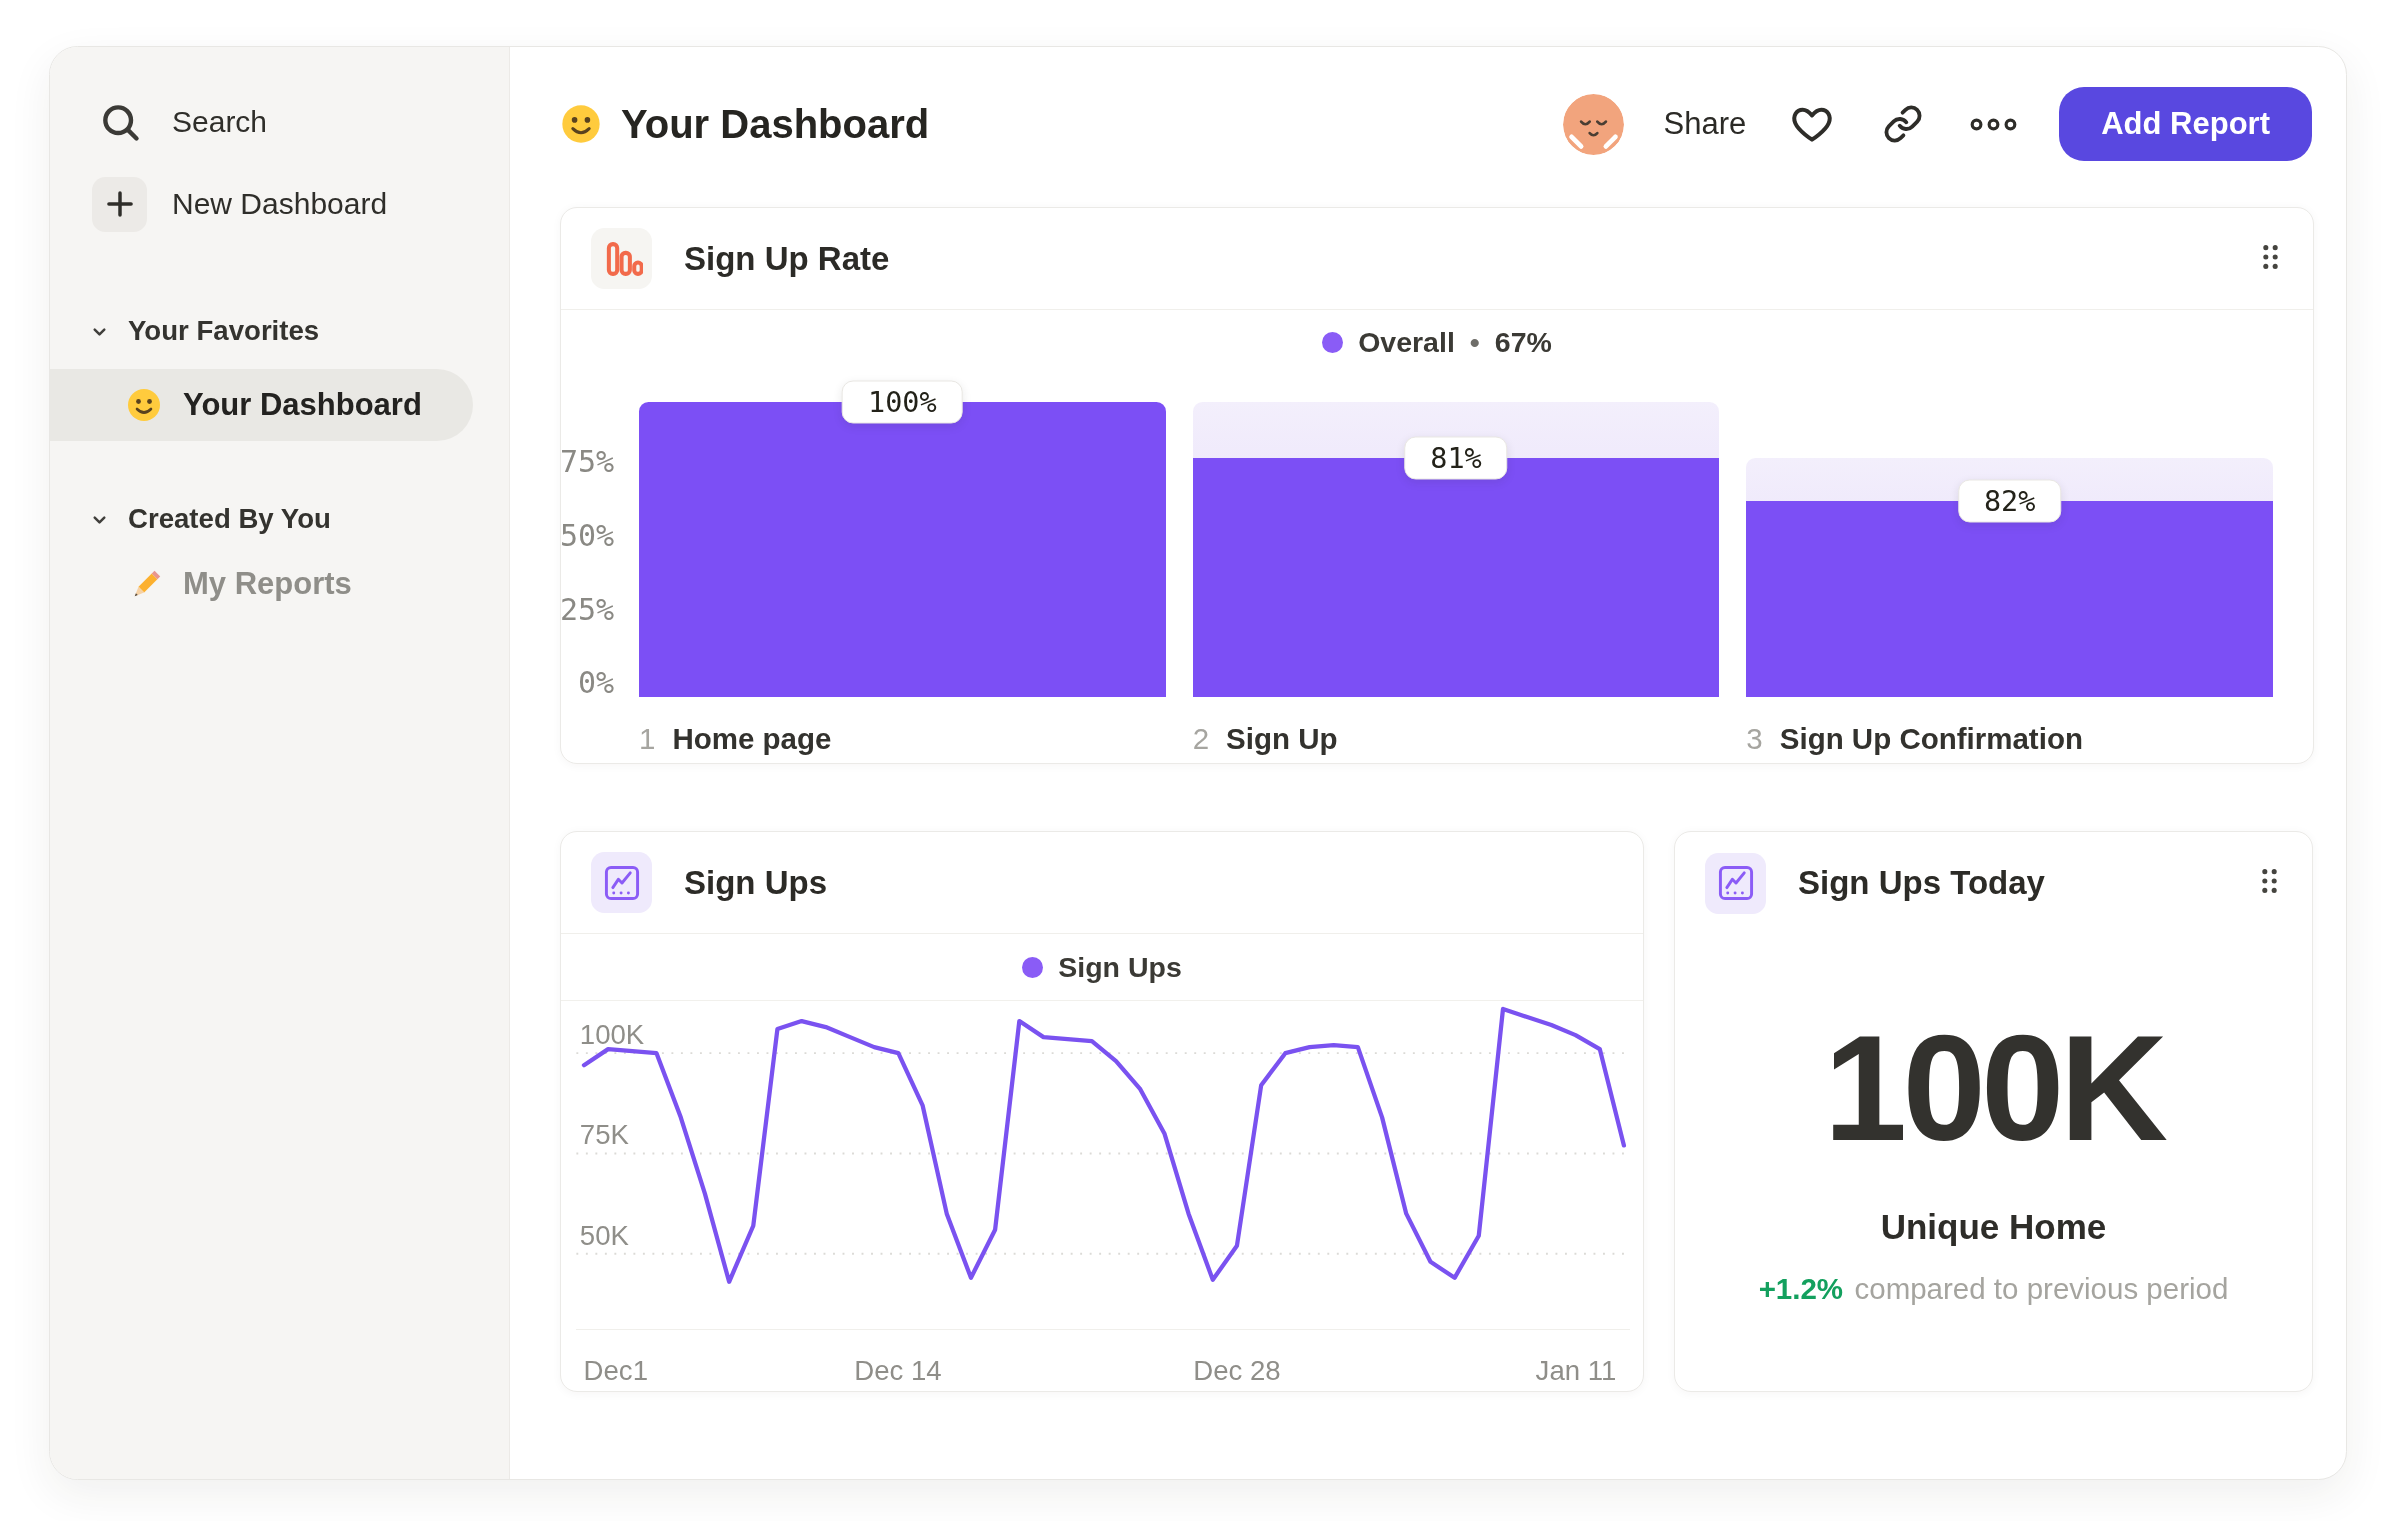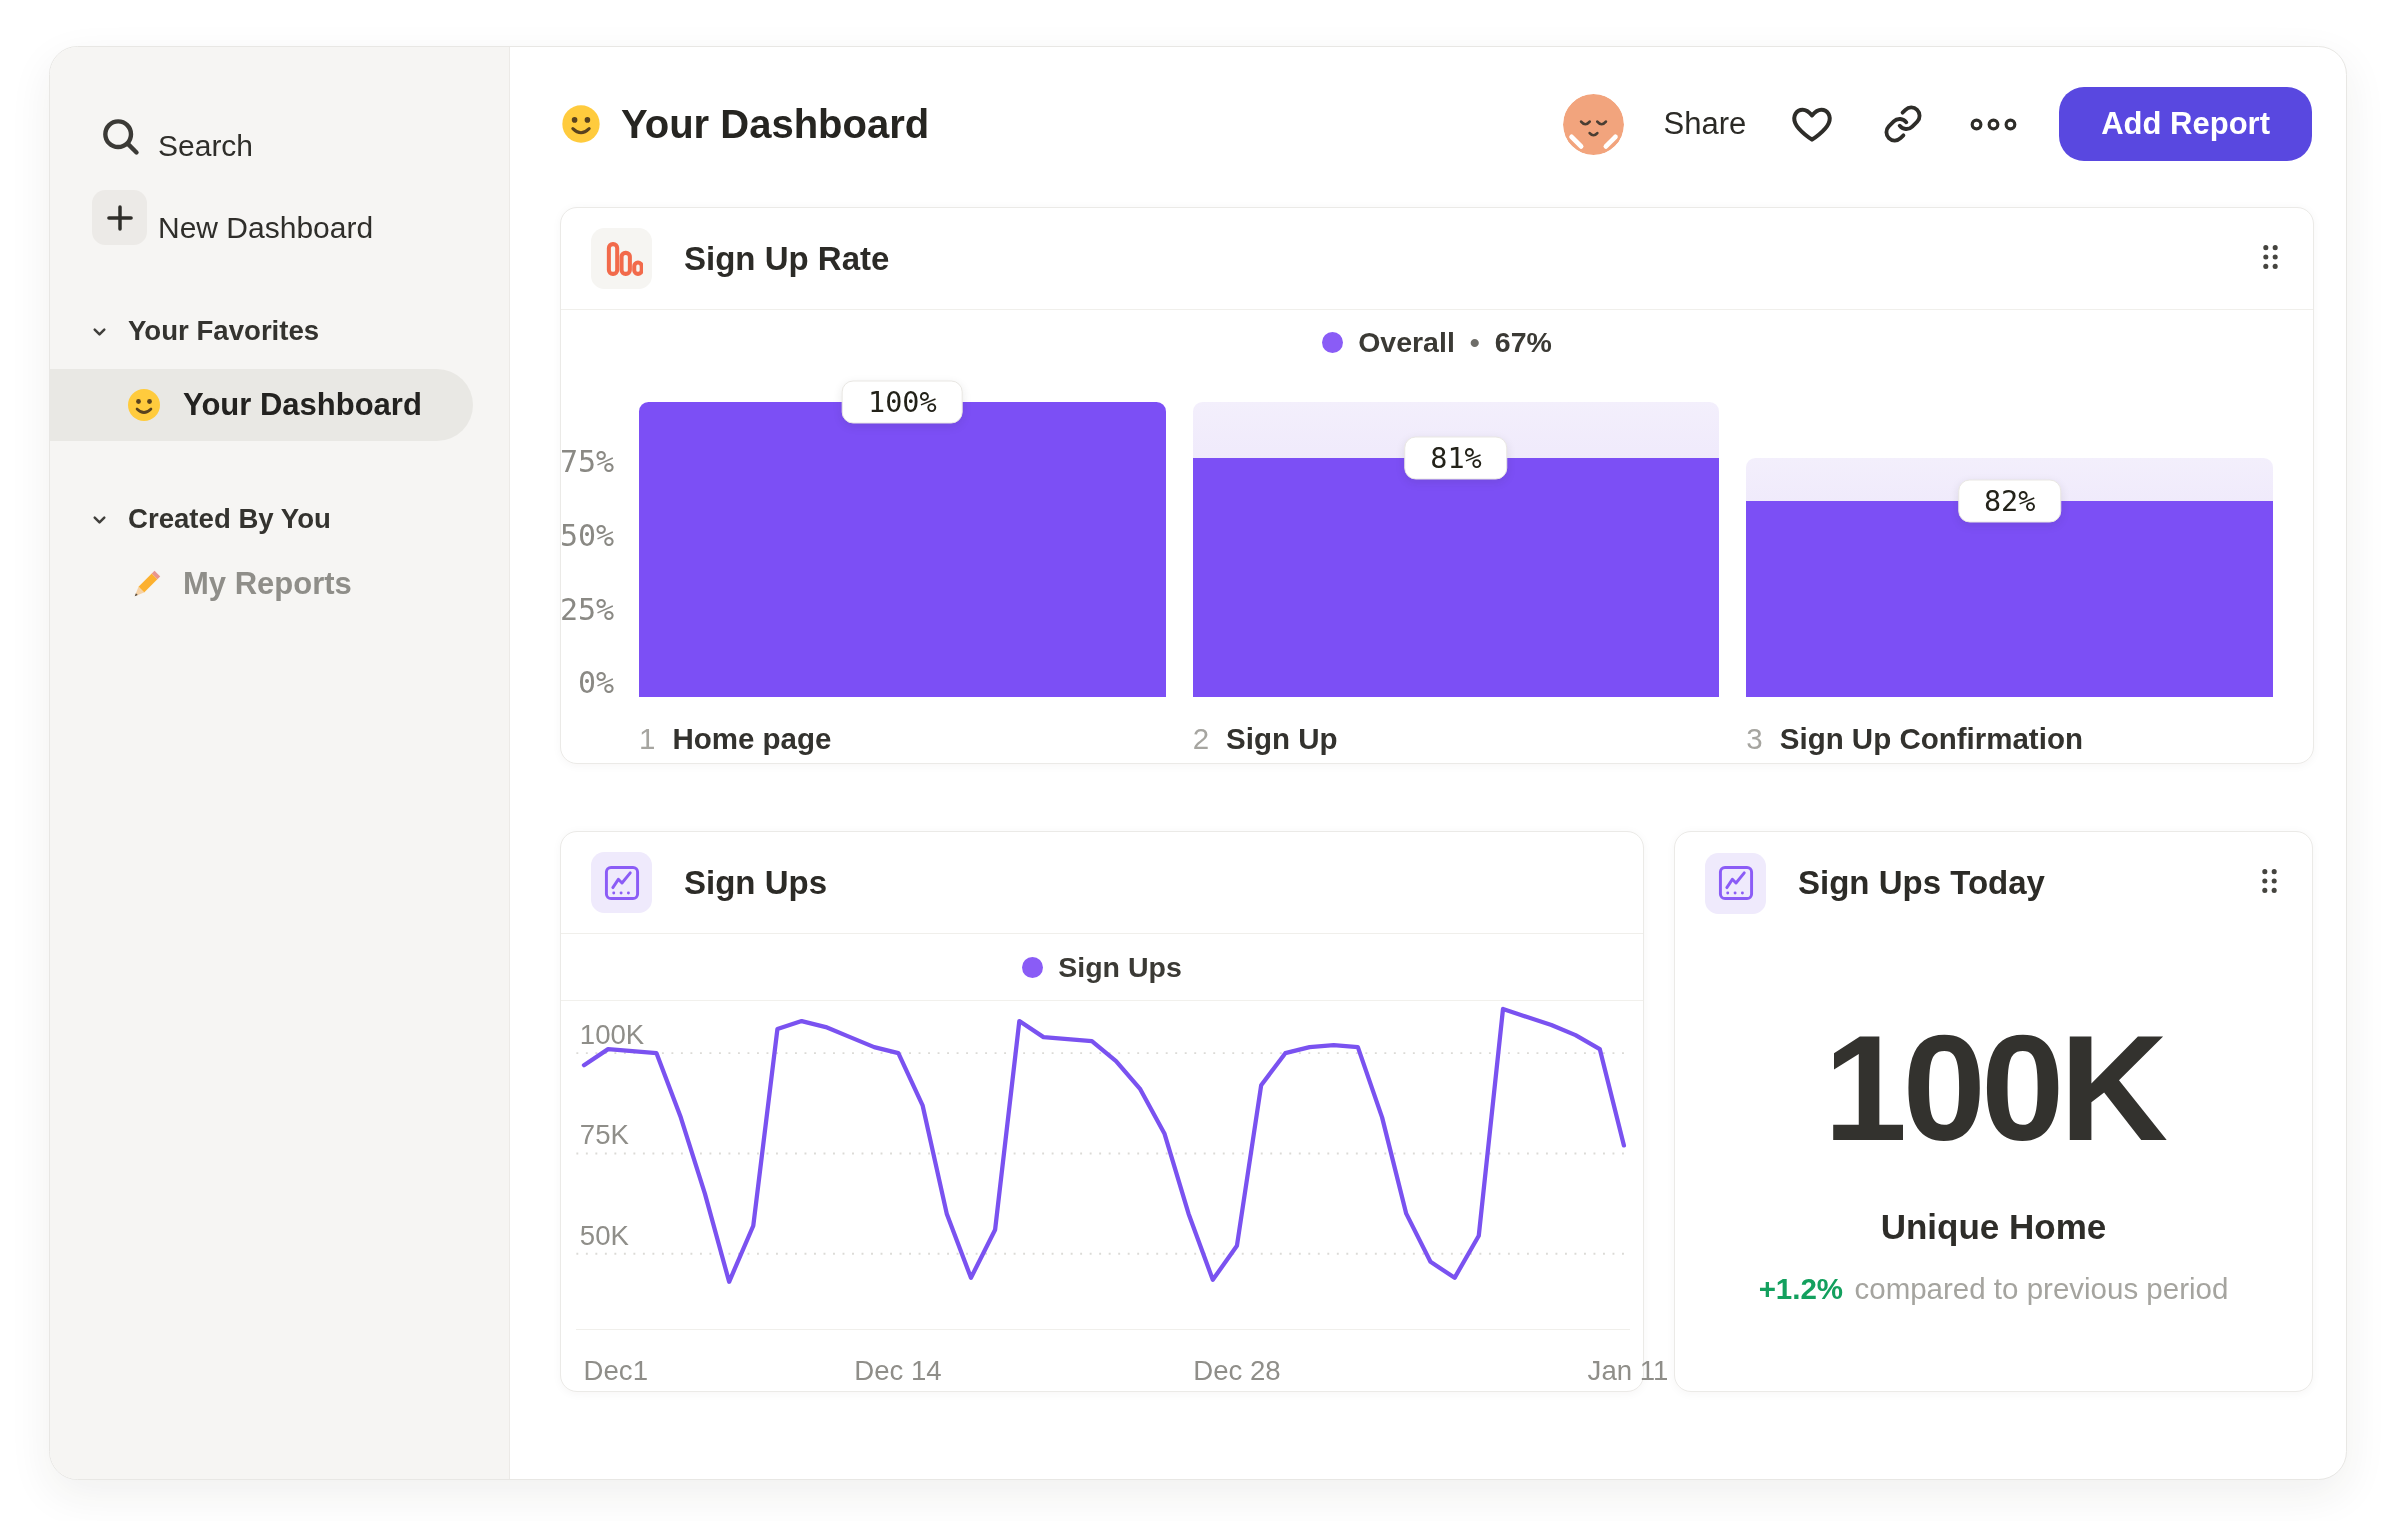--- a/index.html
+++ b/index.html
@@ -12,21 +12,21 @@
   .stage{position:relative;width:2397px;height:1522px;background:#fff;overflow:hidden}
 
   
   .window{position:absolute;left:49px;top:46px;width:2298px;height:1434px;background:#fff;
           border:1px solid #e8e7e4;border-radius:28.5px;box-shadow:0 15px 44px rgba(40,38,35,.07)}
 
   
   .sidebar{position:absolute;left:0;top:0;bottom:0;width:460px;background:#f6f5f3;
            border-right:1px solid #eceae7;border-radius:27.6px 0 0 27.6px;overflow:hidden}
   .nav{padding-top:34px}
-  .nav-item{display:flex;align-items:flex-end;height:82px;padding-left:42px;gap:11px;
+  .nav-item{display:flex;align-items:center;height:82px;padding-left:42px;gap:25px;
             font-size:30px;font-weight:500;color:#2f2e2a;cursor:pointer}
   .nav-icon{width:55px;height:55px;display:flex;align-items:center;justify-content:center;flex:0 0 55px}
   .nav-icon.boxed{background:#eceae7;border-radius:13.3px}
   .section-header{display:flex;align-items:center;gap:17px;padding-left:38px;height:42px;
                   font-size:27.6px;font-weight:700;color:#34332f;cursor:pointer}
   .sh1{margin-top:65px}.sh2{margin-top:57px}
   .fav-item{display:flex;align-items:center;gap:21px;height:72px;margin-top:17px;margin-right:36px;
             padding-left:76px;border-radius:0 36px 36px 0;font-size:31px;font-weight:700;color:#232220;cursor:pointer}
   .fav-item.active{background:#e9e8e4}
   .sub-item{display:flex;align-items:center;gap:19px;height:61px;margin-top:13.3px;padding-left:80px;
@@ -287,21 +287,21 @@
       <div id="line-plot"><svg width="1054" height="327" viewBox="0 0 1108 344">
             <line x1="0" x2="1108" y1="52.760736196319016" y2="52.760736196319016" stroke="#dbdad6" stroke-width="2" stroke-dasharray="2 8"></line>
             <line x1="0" x2="1108" y1="158.28220858895705" y2="158.28220858895705" stroke="#dbdad6" stroke-width="2" stroke-dasharray="2 8"></line>
             <line x1="0" x2="1108" y1="263.8036809815951" y2="263.8036809815951" stroke="#dbdad6" stroke-width="2" stroke-dasharray="2 8"></line>
             <polyline points="8.0,65.4 33.4,48.5 58.9,50.7 84.3,52.8 109.8,120.3 135.2,200.5 160.7,293.3 186.1,234.3 211.5,27.4 237.0,19.0 262.4,25.3 287.9,35.9 313.3,46.4 338.7,52.8 364.2,107.6 389.6,221.6 415.1,289.1 440.5,238.5 466.0,19.0 491.4,35.9 516.8,38.0 542.3,40.1 567.7,61.2 593.2,90.7 618.6,137.2 644.0,221.6 669.5,291.2 694.9,255.4 720.4,86.5 745.8,52.8 771.3,46.4 796.7,44.3 822.1,46.4 847.6,120.3 873.0,221.6 898.5,272.2 923.9,289.1 949.3,244.8 974.8,6.3 1000.2,14.8 1025.7,23.2 1051.1,33.8 1076.6,48.5 1102.0,149.8" fill="none" stroke="#7a52f0" stroke-width="4.5" stroke-linejoin="round" stroke-linecap="round"></polyline>
           </svg><span class="ylab" style="top: 16px;">100K</span><span class="ylab" style="top: 116px;">75K</span><span class="ylab" style="top: 217px;">50K</span></div>
       <div id="line-xlabels">
           <span style="left: 7.6px;">Dec1</span>
           <span style="left: 322px; transform: translateX(-50%);">Dec 14</span>
           <span style="left: 661px; transform: translateX(-50%);">Dec 28</span>
-          <span style="left: 1052px; transform: translateX(-50%); text-align: center;">Jan 11</span>
+          <span style="left: 1000px; transform: translateX(-50%); text-align: center;">Jan 11</span>
         </div>
     </div>
 
     <div class="card" id="card-metric">
       <div class="card-header">
         <span class="card-icon purple">
           <svg width="44" height="44" viewBox="0 0 48 48" fill="none" stroke="#8b5cf6" stroke-width="3.2" stroke-linecap="round" stroke-linejoin="round">
               <rect x="7" y="7" width="34" height="34" rx="5"></rect>
               <polyline points="14,29 20,20 24,24 33,13"></polyline>
               <circle cx="15" cy="35" r="1.6" fill="#8b5cf6" stroke="none"></circle>

